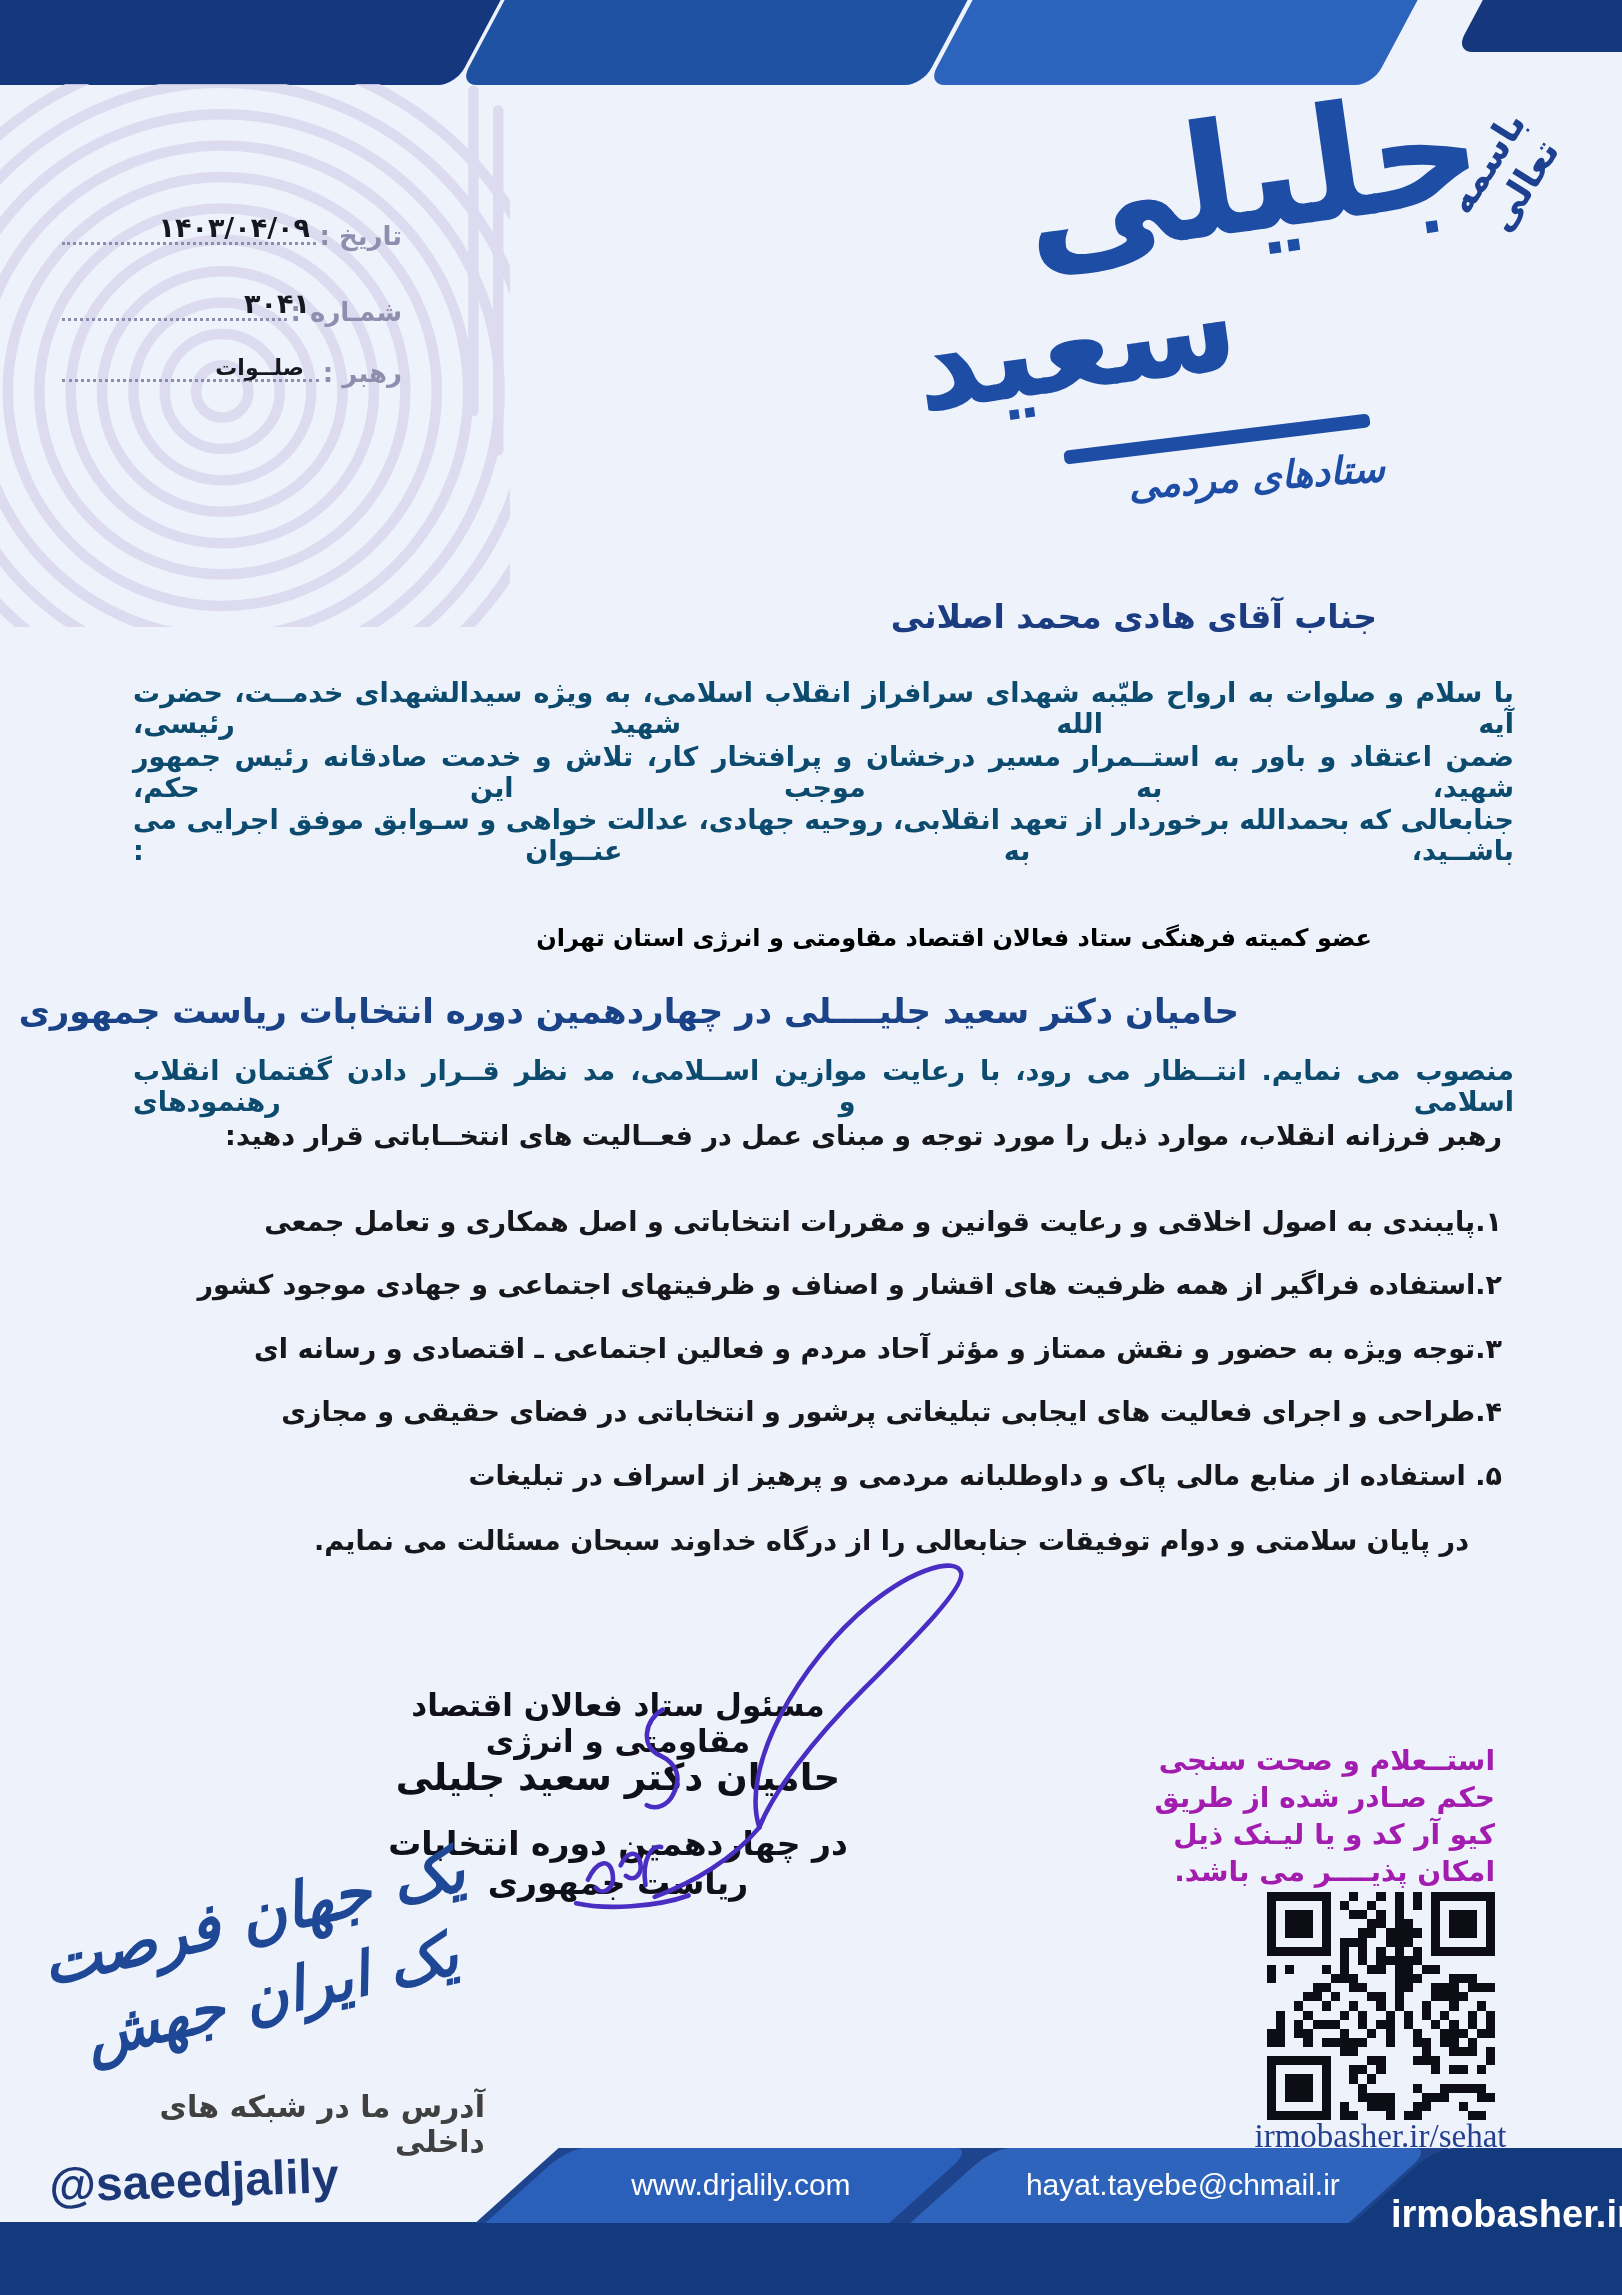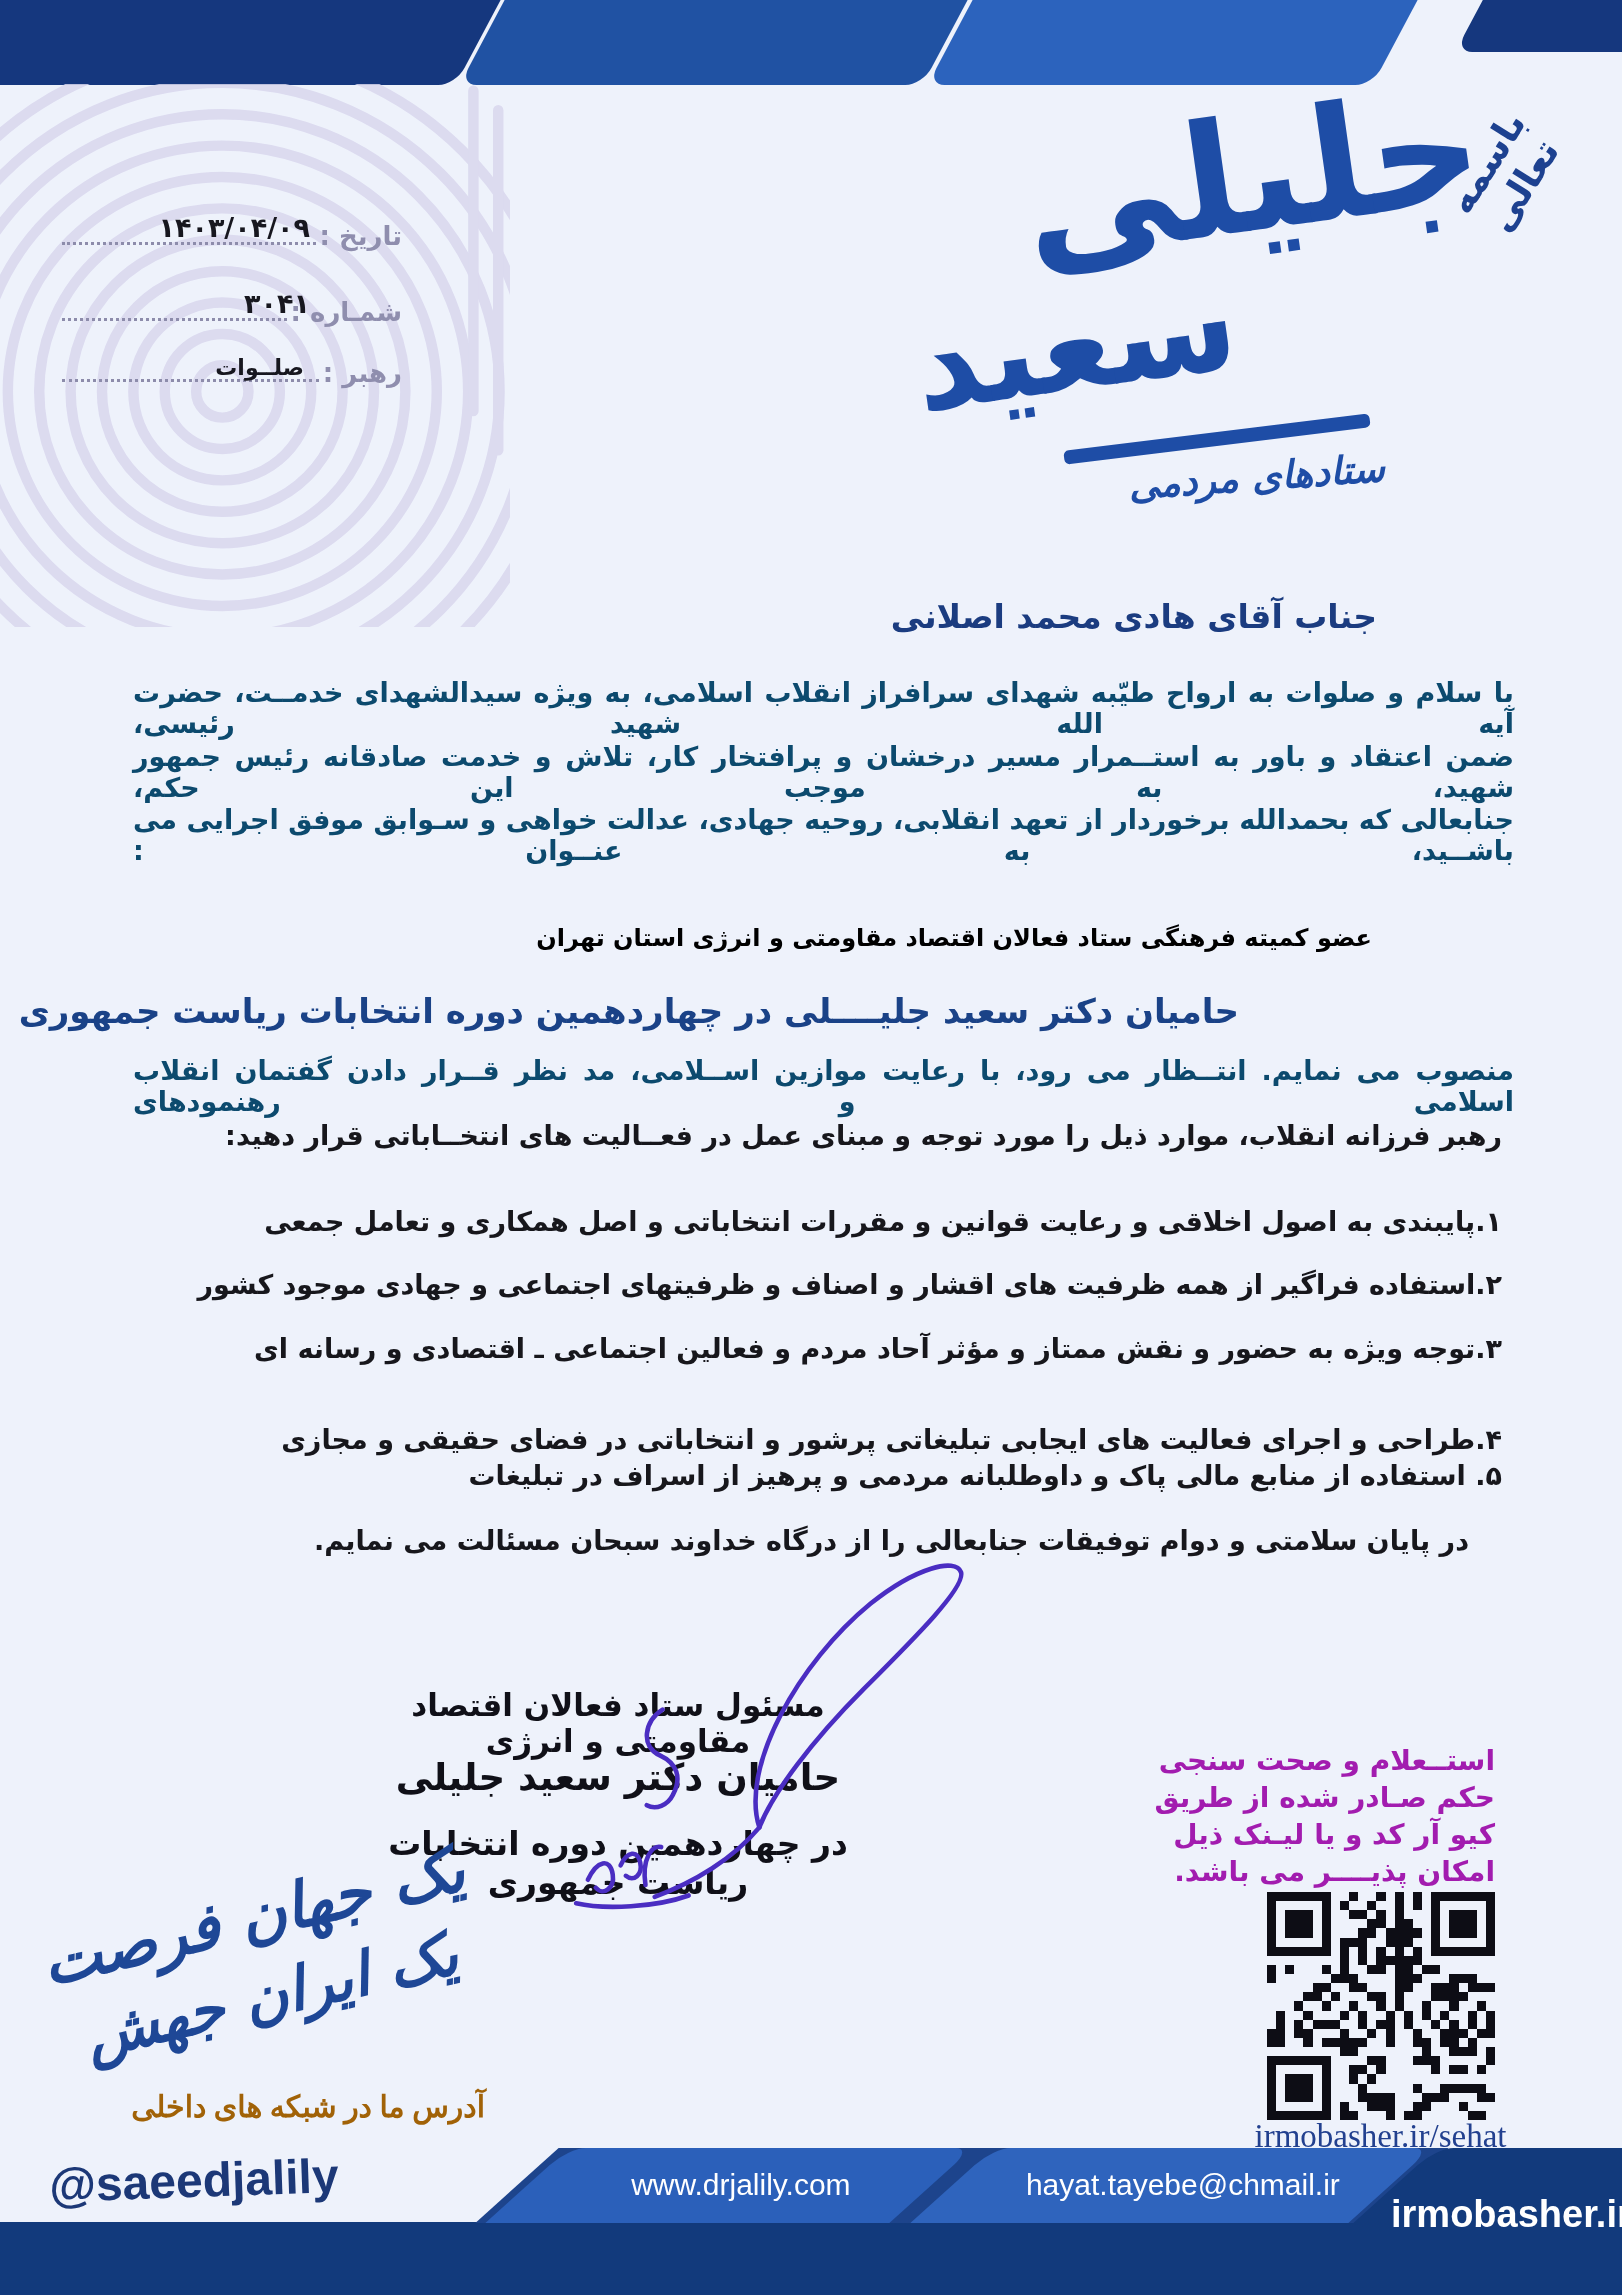--- a/index.html
+++ b/index.html
@@ -58,21 +58,21 @@
   .qr{position:absolute; left:1267px; top:1892px; width:228px; height:228px;}
   .qr-link{position:absolute; left:1230px; top:2118px; width:301px; text-align:center;
     font-family:"Liberation Serif", serif; font-size:33px; color:#22408f;}
   
   .slogan{position:absolute; left:36px; top:1875px; width:452px; transform:rotate(-13deg);
     text-align:center; color:#1e4796; font-style:italic; font-weight:800; direction:rtl; line-height:1.3;}
   .slogan .l1{font-size:63px;}
   .slogan .l2{font-size:60px;}
   
   .net-note{position:absolute; left:92px; top:2089px; width:393px; text-align:right; direction:rtl;
-    font-size:30px; font-weight:600; color:#a16207;font-family:Liberation Serif, serif;}
+    font-size:30px; font-weight:600; color:#404040;}
   .handle{position:absolute; left:49px; top:2153px; font-family:"Liberation Sans", sans-serif;
     font-size:48px; font-weight:700; color:#1c3877; transform:rotate(-2deg);}
   .fseg{position:absolute; top:2148px; height:75px; transform:skewX(-48deg); z-index:2;}
   .fseam{left:517px; width:890px; background:#1d448c; z-index:1;}
   .fwww{left:527px; width:404px; background:#2b60ba; border-radius:17px 17px 0 0;}
   .fmail{left:952px; width:438px; background:#2f64bd; border-radius:17px 17px 0 0;}
   .fdark{left:1395px; width:301px; background:#123a7c; border-radius:17px 0 0 0;}
   .fseg .ftext{transform:skewX(48deg); display:block; text-align:center; color:#ffffff;
     font-family:"Liberation Sans", sans-serif; font-size:30px; padding-top:19.6px;}
   .fstrip{position:absolute; left:0; top:2222px; width:1623px; height:74px; background:#123a7c; z-index:1;}
@@ -138,21 +138,21 @@
 
   <div class="appoint1">عضو کمیته فرهنگی  ستاد فعالان اقتصاد مقاومتی و انرژی استان تهران</div>
   <div class="appoint2">حامیان دکتر سعید جلیــــلی در چهاردهمین دوره انتخابات ریاست جمهوری</div>
 
   <div class="jline" style="top:1055px;">منصوب می نمایم. انتــظار می رود، با رعایت موازین اســلامی، مد نظر قــرار دادن گفتمان انقلاب اسلامی و رهنمودهای</div>
   <div class="rline" style="top:1120px;">رهبر فرزانه انقلاب، موارد ذیل  را مورد توجه و مبنای عمل در فعــالیت های انتخــاباتی قرار دهید:</div>
 
   <div class="rline" style="top:1206px;">۱.پایبندی به اصول اخلاقی و رعایت قوانین و مقررات انتخاباتی و اصل همکاری و تعامل جمعی</div>
   <div class="rline" style="top:1269px;">۲.استفاده فراگیر از همه ظرفیت های اقشار و اصناف و ظرفیتهای اجتماعی و جهادی موجود کشور</div>
   <div class="rline" style="top:1333px;">۳.توجه ویژه به حضور و نقش ممتاز و مؤثر آحاد مردم و فعالین اجتماعی ـ اقتصادی و رسانه ای</div>
-  <div class="rline" style="top:1396px;margin-top:28px;">۴.طراحی و اجرای فعالیت های ایجابی تبلیغاتی پرشور و انتخاباتی در فضای حقیقی و مجازی</div>
+  <div class="rline" style="top:1396px;">۴.طراحی و اجرای فعالیت های ایجابی تبلیغاتی پرشور و انتخاباتی در فضای حقیقی و مجازی</div>
   <div class="rline" style="top:1460px;">۵. استفاده از منابع مالی پاک و داوطلبانه مردمی و پرهیز از اسراف در تبلیغات</div>
 
   <div class="rline closing" style="top:1525px;">در پایان سلامتی و دوام توفیقات جنابعالی را از درگاه خداوند سبحان مسئالت می نمایم.</div>
 
   <div class="sig-line sig2">مسئول ستاد فعالان اقتصاد مقاومتی و انرژی</div>
   <div class="sig-line sig3">حامیان دکتر سعید جلیلی</div>
   <div class="sig-line sig4">در چهاردهمین دوره انتخابات ریاست جمهوری</div>
 
   <svg class="sig-svg" width="432" height="380" viewBox="860 2370 660 580">
     <g fill="none" stroke="#4a2dc2" stroke-width="7" stroke-linecap="round" stroke-linejoin="round">

